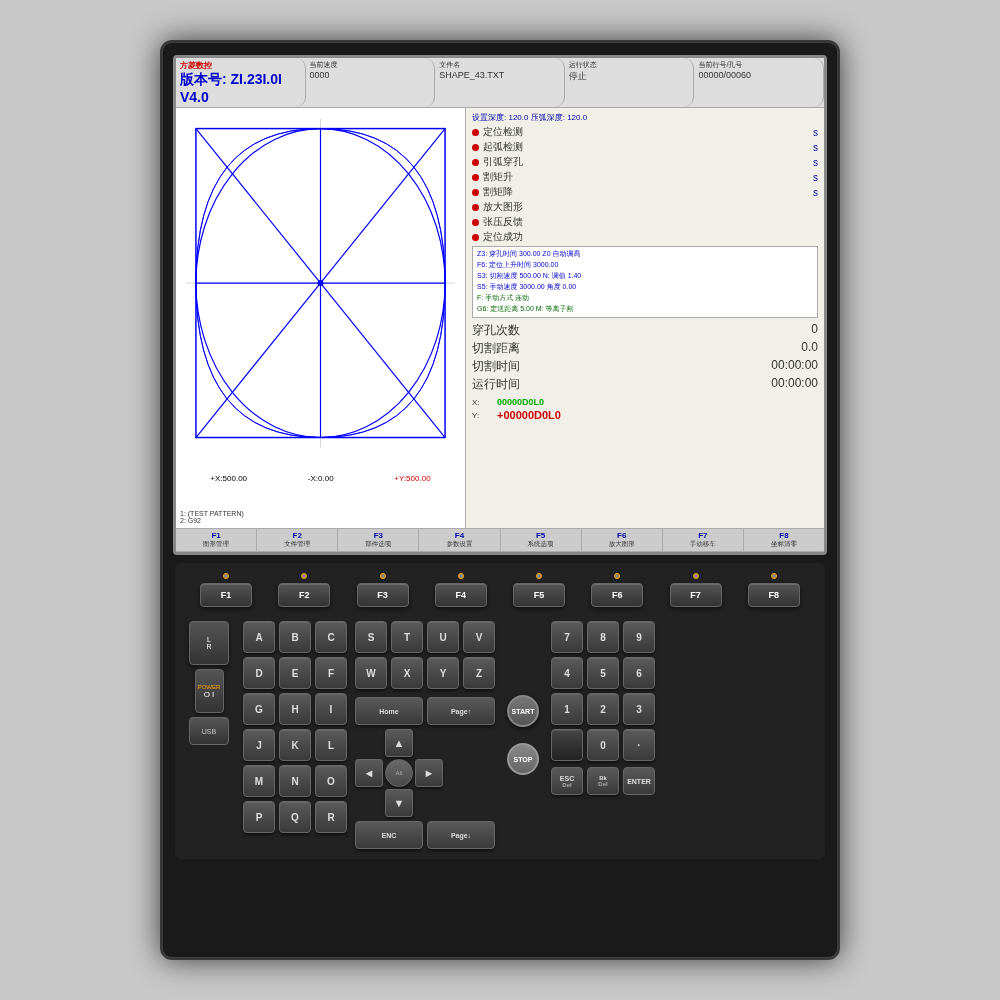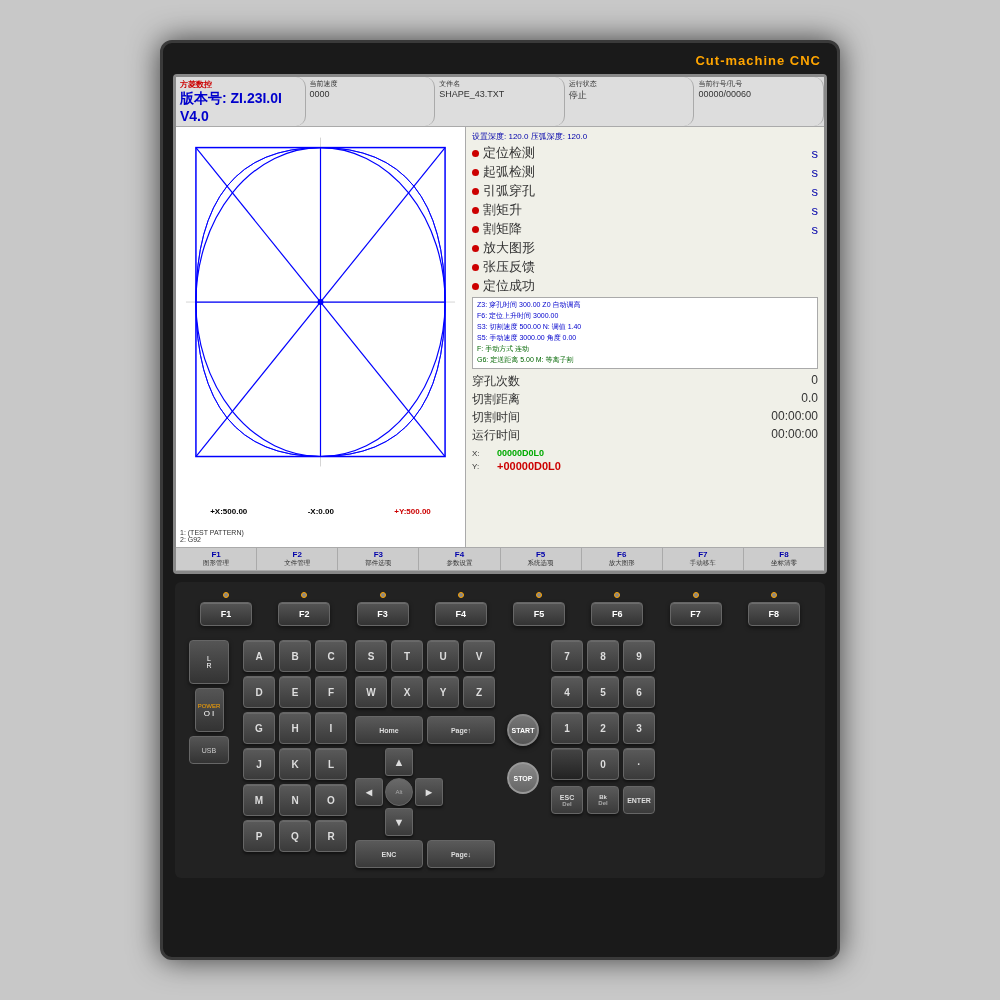--- a/index.html
+++ b/index.html
@@ -70,30 +70,29 @@
       border-right: 1px solid #aaa;
       position: relative;
       overflow: hidden;
     }
     .path-display canvas, .path-display svg {
       width: 100%;
       height: 100%;
     }
     .path-coords {
       position: absolute;
-      bottom: 30px;
+      bottom: 44px;
       left: 0;
       right: 0;
       display: flex;
       justify-content: space-around;
       font-size: 8px;
       color: #000;
       background: rgba(255,255,255,0.8);
       padding: 1px 4px;
-      font-weight: bold;
     }
     .path-gcode {
       position: absolute;
       bottom: 4px;
       left: 4px;
       font-size: 7px;
       color: #333;
     }
     
     .status-panel {
@@ -108,21 +107,21 @@
       display: flex;
       justify-content: space-between;
       margin-bottom: 2px;
       font-size: 8px;
       color: #0000aa;
     }
     .indicator-row {
       display: flex;
       align-items: center;
       margin-bottom: 1px;
-      font-size: 13px;
+      font-size: 10px;
     }
     .dot {
       width: 7px;
       height: 7px;
       border-radius: 50%;
       margin-right: 4px;
       flex-shrink: 0;
     }
     .dot-red { background: #cc0000; }
     .params-block {
@@ -424,23 +423,20 @@
       align-items: center;
       justify-content: center;
       cursor: pointer;
     }
   </style>
 </head>
 <body>
 
 <div class="machine-body">
 
-  <div class="top-bar">
-    <span>Cut-machine CNC</span>
-  </div>
 
   <div class="screen-container">
 
     <div class="screen-header">
       <div class="col">
         <div style="color:#cc0000;font-weight:bold;font-size:8px;">方菱数控</div>
         <div class="val">版本号: ZI.23I.0I V4.0</div>
       </div>
       <div class="col">
         <div style="color:#333;font-size:7px;">当前速度</div>

